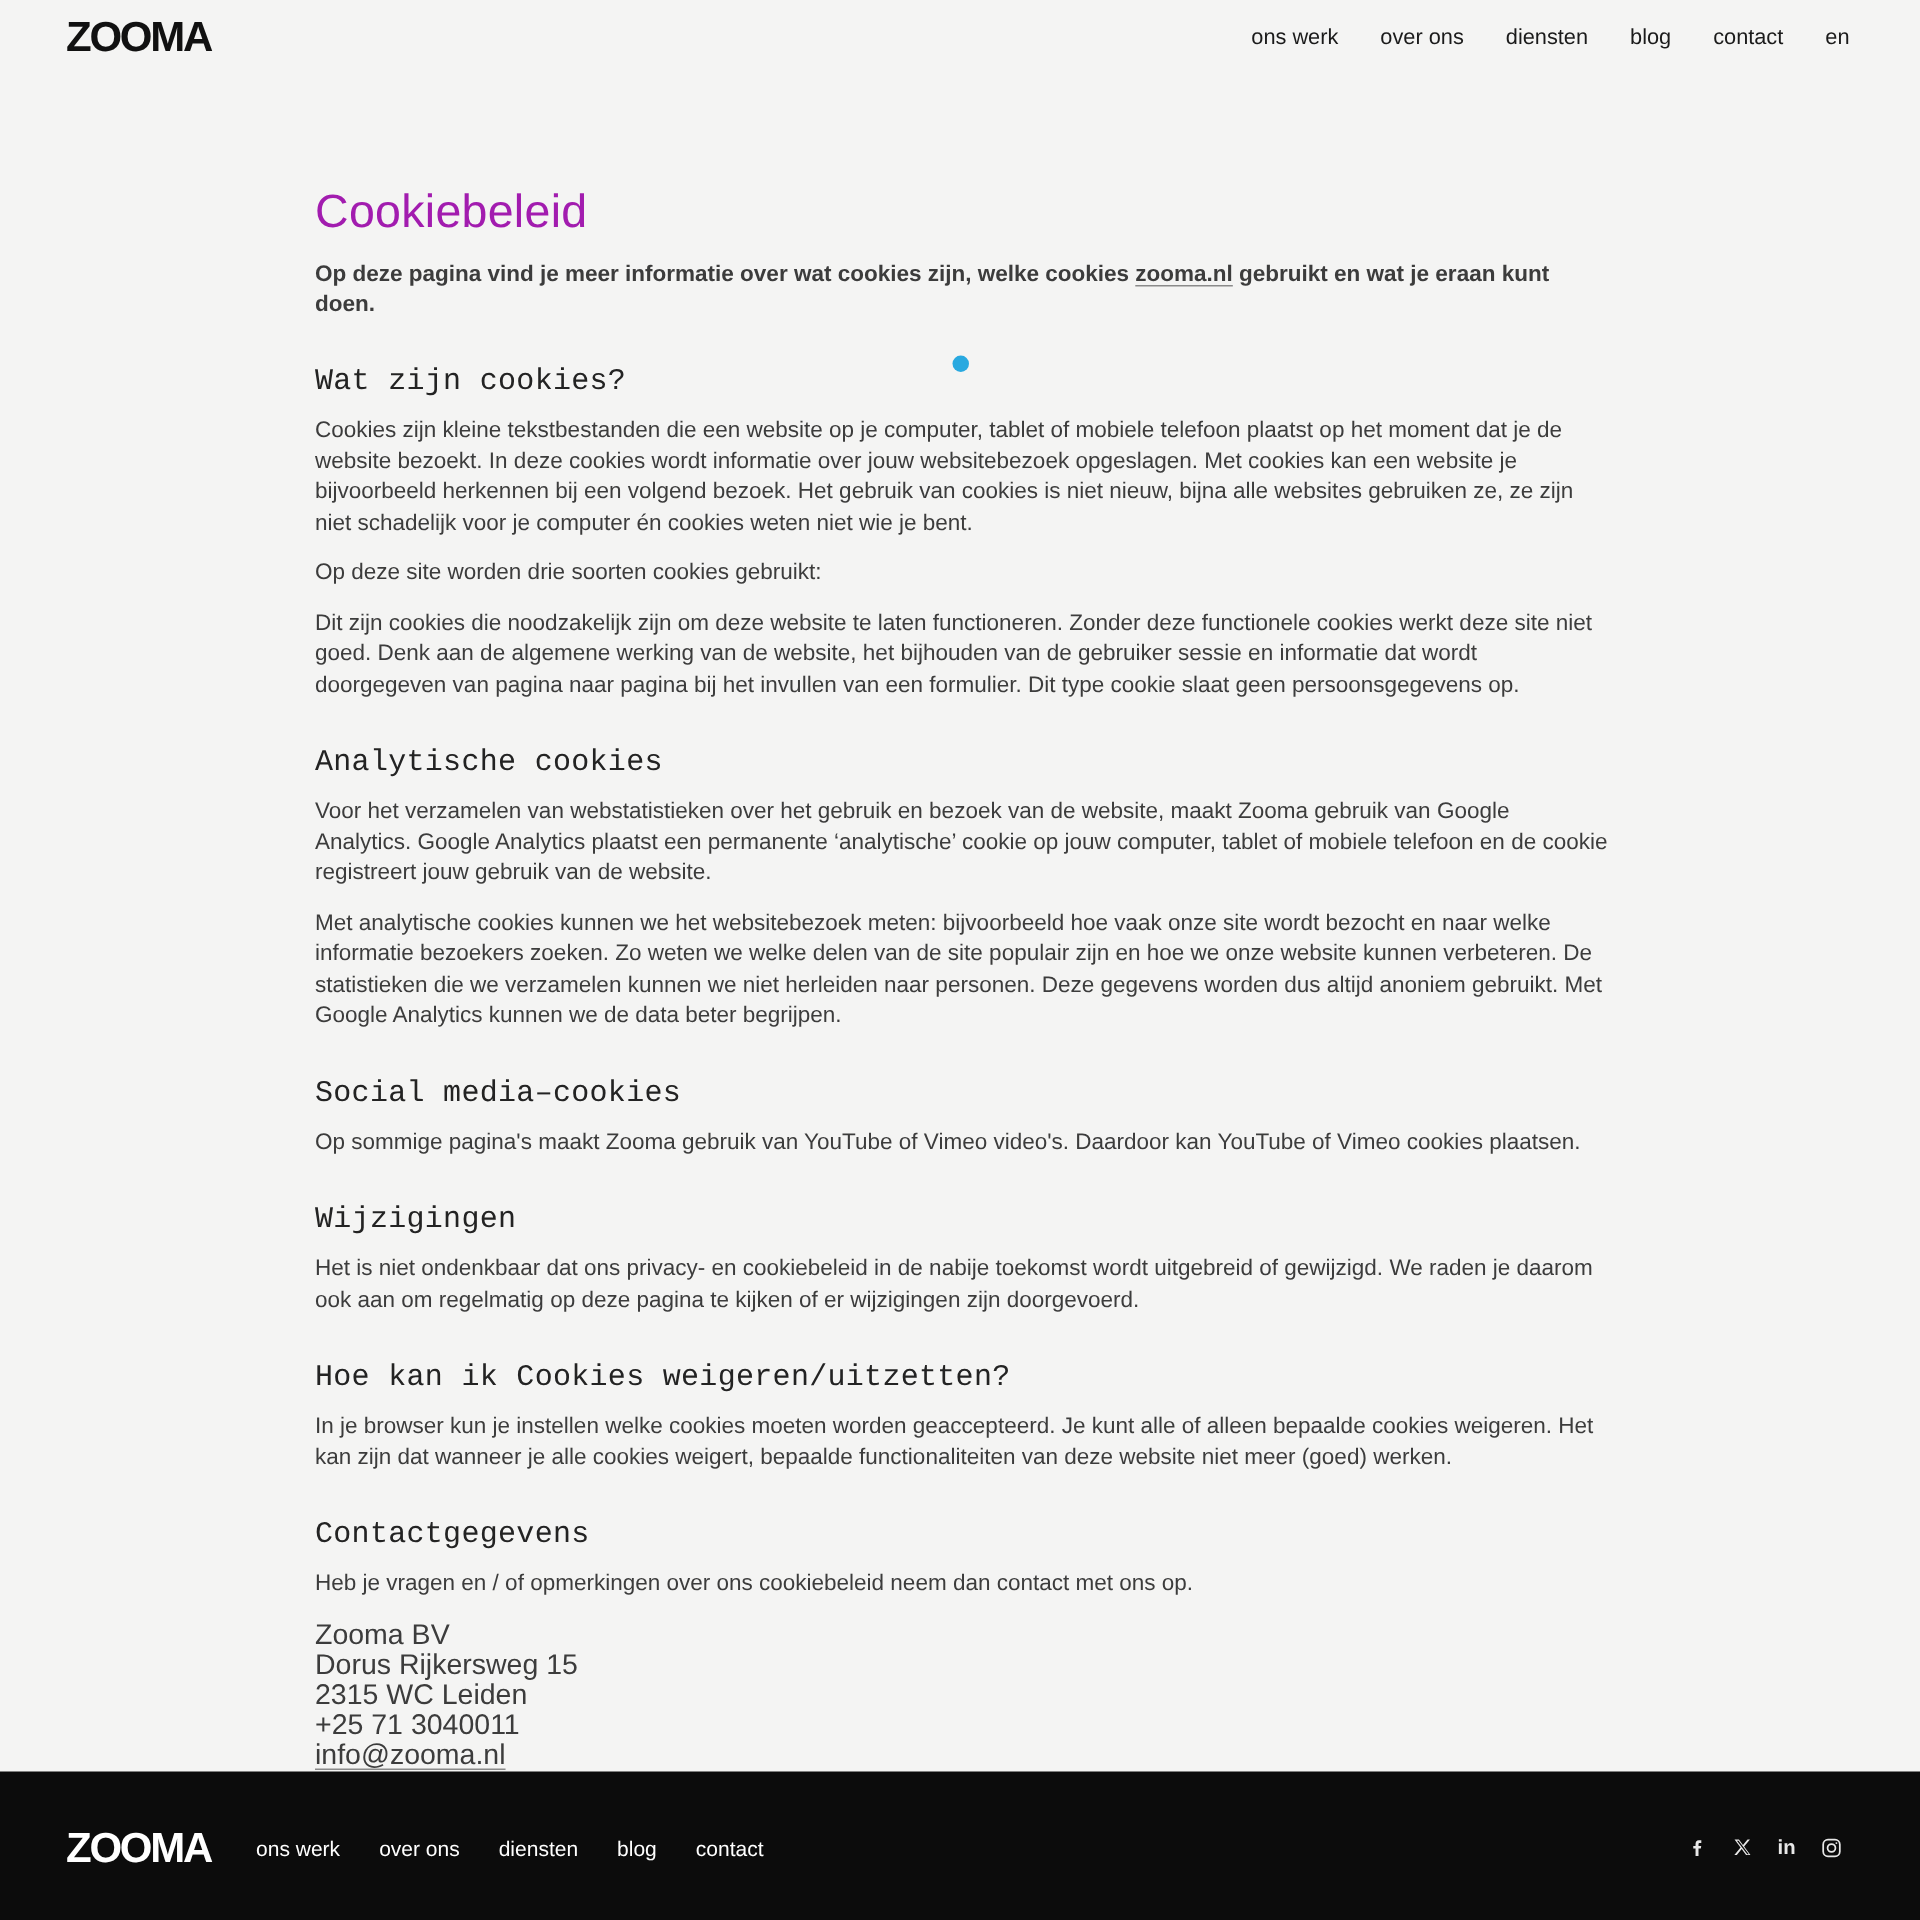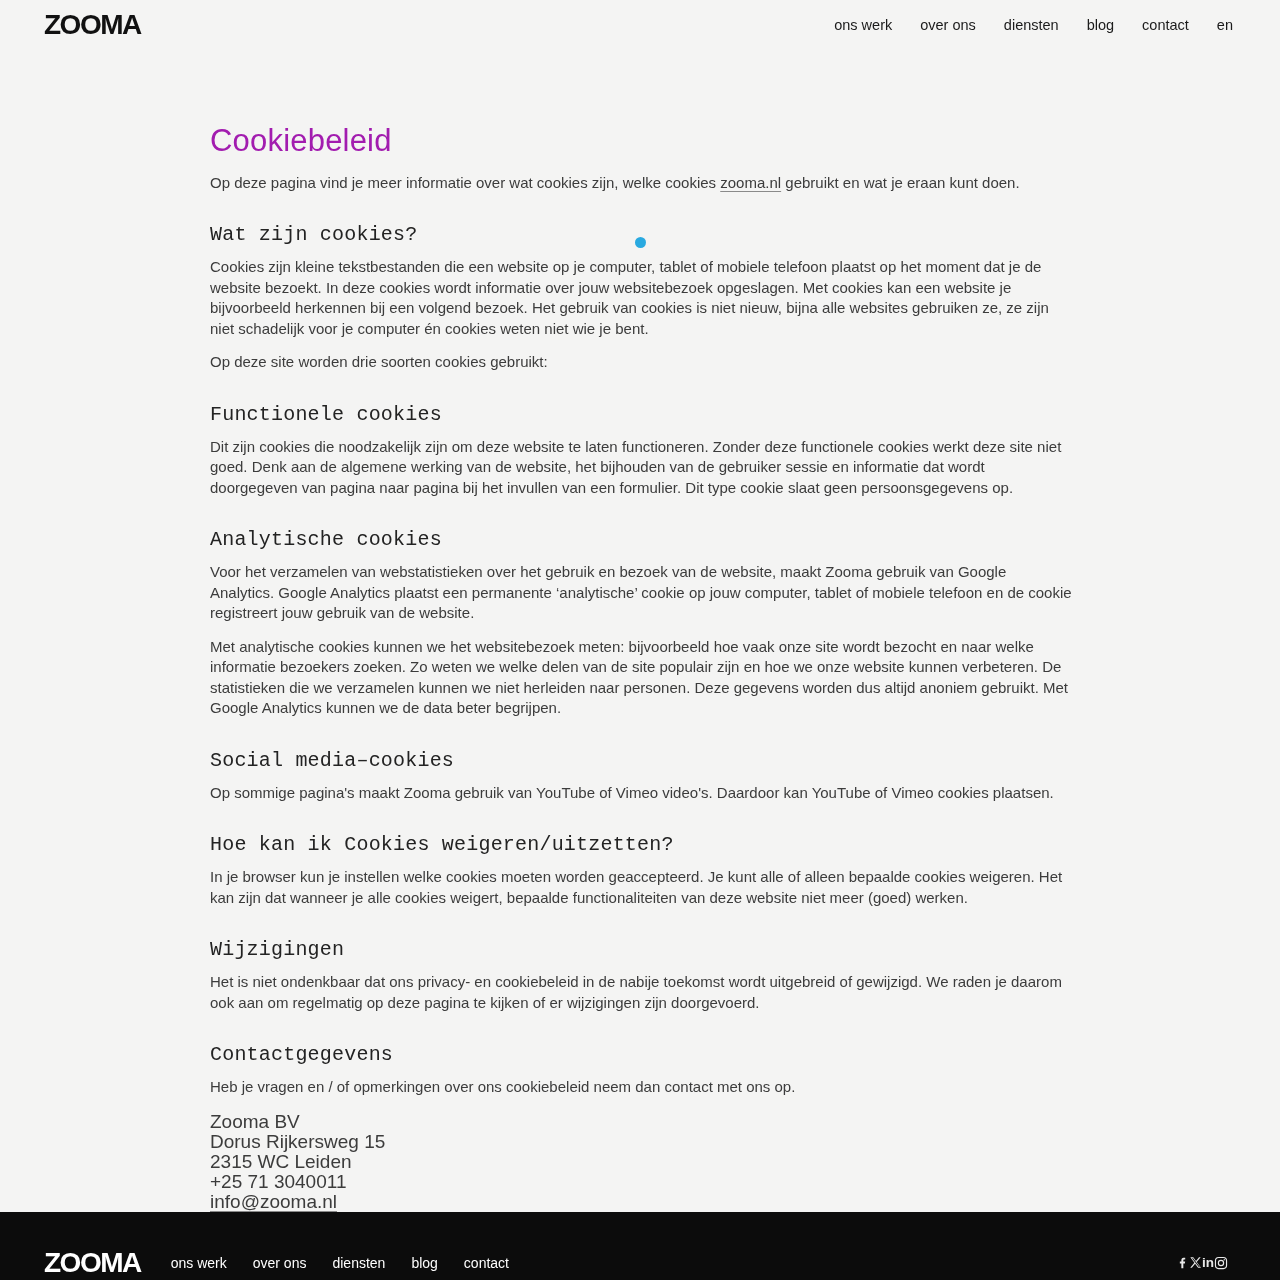--- a/index.html
+++ b/index.html
@@ -43,21 +43,21 @@
     margin-left: 210px;
     padding-top: 73px;
   }
   .page-title {
     font-size: 31px;
     font-weight: 400;
     color: #a21caf;
     margin: 0 0 14px;
     letter-spacing: 0.2px;
   }
-  .intro { font-size: 15px; line-height: 20px; margin: 0 0 20px; }
+  .intro { font-size: 15px; line-height: 20px; margin: 0 0 20px; font-weight: bold; }
   .section-heading {
     font-size: 20px;
     font-weight: 500;
     color: #232323;
     margin: 30px 0 11px;
     letter-spacing: 0.2px;
     font-family: Liberation Mono, monospace;
   }
   .body-p { font-size: 15px; line-height: 20.5px; margin: 0 0 13px; }
   .text-link {
@@ -94,20 +94,21 @@
     letter-spacing: -1.5px;
     color: #fff;
     line-height: 1;
     margin-right: 30px;
   }
   .footer-nav { display: flex; gap: 26px; }
   .footer-nav a { font-size: 14px; font-weight: 500; color: #fff; }
   .footer-social {
     margin-left: auto;
     display: flex;
+    gap: 17px;
     align-items: center;
     padding-right: 8px;
   }
   .footer-social a { display: flex; align-items: center; color: #e8e8e8; }
   .footer-social svg { display: block; }
   .in-glyph { font-size: 13.5px; font-weight: 700; color: #e8e8e8; line-height: 1; }
 </style>
 </head>
 <body>
 
@@ -130,43 +131,42 @@
 
     <p class="intro"><span>Op deze pagina vind je meer informatie over wat cookies zijn, welke cookies </span><a class="text-link">zooma.nl</a><span> gebruikt en wat je eraan kunt doen.</span></p>
 
     <section>
       <h2 class="section-heading">Wat zijn cookies?</h2>
       <p class="body-p">Cookies zijn kleine tekstbestanden die een website op je computer, tablet of mobiele telefoon plaatst op het moment dat je de website bezoekt. In deze cookies wordt informatie over jouw websitebezoek opgeslagen. Met cookies kan een website je bijvoorbeeld herkennen bij een volgend bezoek. Het gebruik van cookies is niet nieuw, bijna alle websites gebruiken ze, ze zijn niet schadelijk voor je computer én cookies weten niet wie je bent.</p>
       <p class="body-p">Op deze site worden drie soorten cookies gebruikt:</p>
     </section>
 
     <section>
-      <h2 class="section-heading">Functionele cookies</h2>
       <p class="body-p">Dit zijn cookies die noodzakelijk zijn om deze website te laten functioneren. Zonder deze functionele cookies werkt deze site niet goed. Denk aan de algemene werking van de website, het bijhouden van de gebruiker sessie en informatie dat wordt doorgegeven van pagina naar pagina bij het invullen van een formulier. Dit type cookie slaat geen persoonsgegevens op.</p>
     </section>
 
     <section>
       <h2 class="section-heading">Analytische cookies</h2>
       <p class="body-p">Voor het verzamelen van webstatistieken over het gebruik en bezoek van de website, maakt Zooma gebruik van Google Analytics. Google Analytics plaatst een permanente ‘analytische’ cookie op jouw computer, tablet of mobiele telefoon en de cookie registreert jouw gebruik van de website.</p>
       <p class="body-p">Met analytische cookies kunnen we het websitebezoek meten: bijvoorbeeld hoe vaak onze site wordt bezocht en naar welke informatie bezoekers zoeken. Zo weten we welke delen van de site populair zijn en hoe we onze website kunnen verbeteren. De statistieken die we verzamelen kunnen we niet herleiden naar personen. Deze gegevens worden dus altijd anoniem gebruikt. Met Google Analytics kunnen we de data beter begrijpen.</p>
     </section>
 
     <section>
       <h2 class="section-heading">Social media–cookies</h2>
       <p class="body-p">Op sommige pagina's maakt Zooma gebruik van YouTube of Vimeo video's. Daardoor kan YouTube of Vimeo cookies plaatsen.</p>
     </section>
 
     <section>
+      <h2 class="section-heading">Wijzigingen</h2>
+      <p class="body-p">Het is niet ondenkbaar dat ons privacy- en cookiebeleid in de nabije toekomst wordt uitgebreid of gewijzigd. We raden je daarom ook aan om regelmatig op deze pagina te kijken of er wijzigingen zijn doorgevoerd.</p>
+    </section>
+
+    <section>
       <h2 class="section-heading">Hoe kan ik Cookies weigeren/uitzetten?</h2>
       <p class="body-p">In je browser kun je instellen welke cookies moeten worden geaccepteerd. Je kunt alle of alleen bepaalde cookies weigeren. Het kan zijn dat wanneer je alle cookies weigert, bepaalde functionaliteiten van deze website niet meer (goed) werken.</p>
-    </section>
-
-    <section>
-      <h2 class="section-heading">Wijzigingen</h2>
-      <p class="body-p">Het is niet ondenkbaar dat ons privacy- en cookiebeleid in de nabije toekomst wordt uitgebreid of gewijzigd. We raden je daarom ook aan om regelmatig op deze pagina te kijken of er wijzigingen zijn doorgevoerd.</p>
     </section>
 
     <section>
       <h2 class="section-heading">Contactgegevens</h2>
       <p class="body-p">Heb je vragen en / of opmerkingen over ons cookiebeleid neem dan contact met ons op.</p>
       <p class="address">
         <span class="line">Zooma BV</span>
         <span class="line">Dorus Rijkersweg 15</span>
         <span class="line">2315 WC Leiden</span>
         <span class="line">+25 71 3040011</span>

